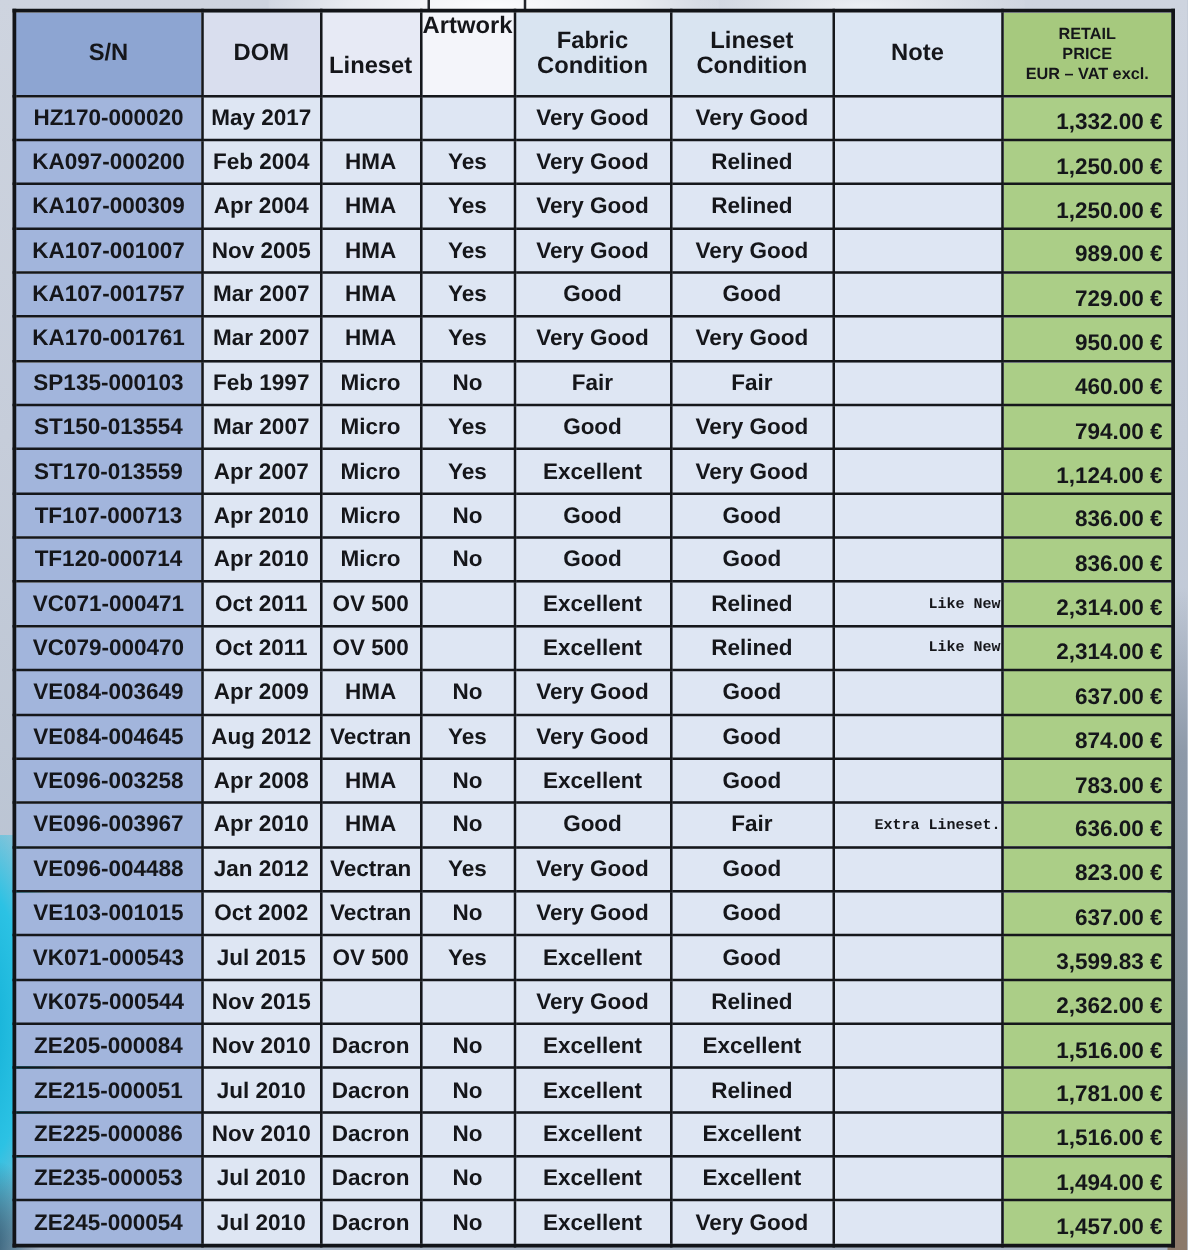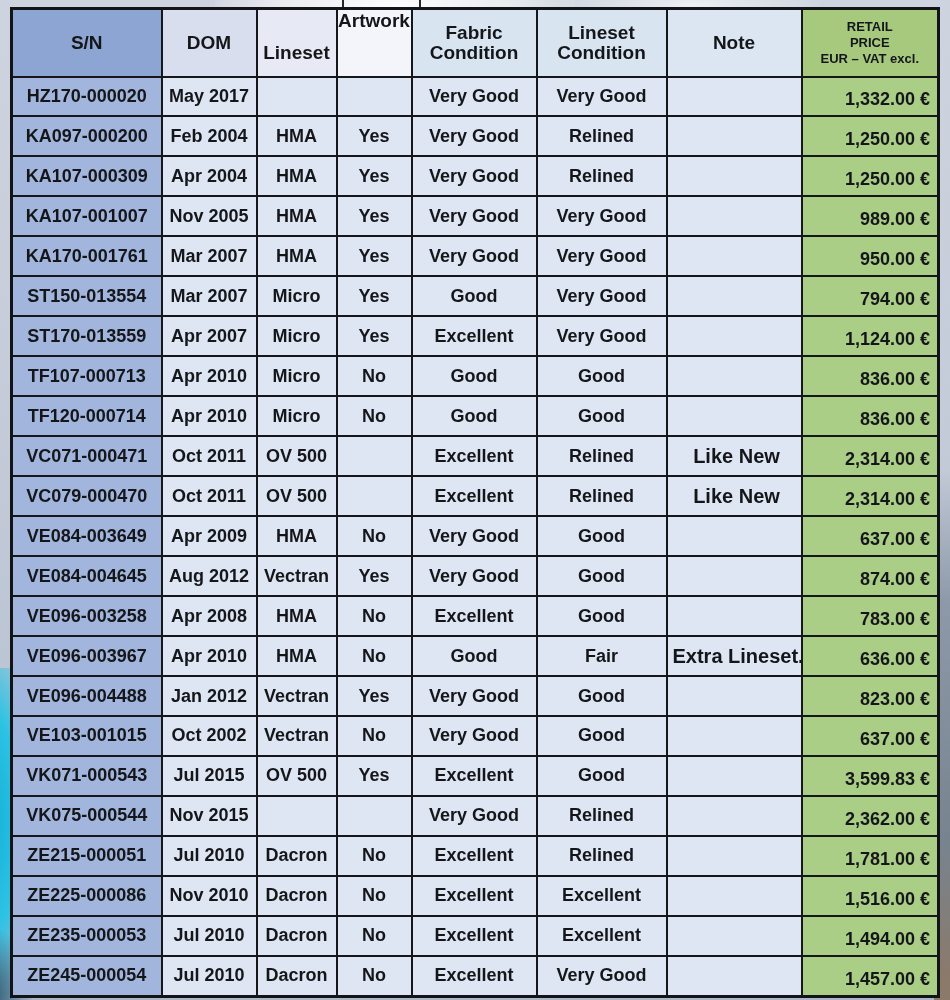--- a/index.html
+++ b/index.html
@@ -50,21 +50,21 @@
   th.h-dom{background:#d9deee;}
   th.h-lineset{background:#e7eaf5;vertical-align:middle;padding-top:20px;}
   th.h-artwork{background:#f4f5fa;vertical-align:top;padding-top:1px;border-top:none;}
   th.h-fabric,th.h-linesetc{background:#d9e4f1;padding:0 8px;}
   th.h-note{background:#dce6f3;}
   th.h-price{background:#a6c97e;font-size:13px;line-height:1.2;}
   th.h-price .pl{display:block;}
 
   td{font-size:18px;background:#dee6f3;}
   td.c-sn{background:#a2b5dc;}
-  td.c-note{text-align:center;padding-left:5px;font-size:20px;}
+  td.c-note{text-align:right;padding-left:5px;font-size:12px;font-family:Liberation Mono, monospace;}
   td.c-retail_price{background:#abce87;text-align:right;padding-right:7px;padding-top:7px;}
 </style>
 </head>
 <body>
 
 <div class="stage">
   <div class="bg-cloud"></div>
   <div class="bg-cloud2"></div>
   <div class="bg-cyan"></div>
   <div class="bg-deep"></div>
@@ -134,28 +134,48 @@
           <td class="c-sn">KA107-001007</td>
           <td class="c-dom">Nov 2005</td>
           <td class="c-lineset">HMA</td>
           <td class="c-artwork">Yes</td>
           <td class="c-fabric_condition">Very Good</td>
           <td class="c-lineset_condition">Very Good</td>
           <td class="c-note"></td>
           <td class="c-retail_price">989.00 €</td>
         </tr>
         <tr>
+          <td class="c-sn">KA107-001757</td>
+          <td class="c-dom">Mar 2007</td>
+          <td class="c-lineset">HMA</td>
+          <td class="c-artwork">Yes</td>
+          <td class="c-fabric_condition">Good</td>
+          <td class="c-lineset_condition">Good</td>
+          <td class="c-note"></td>
+          <td class="c-retail_price">729.00 €</td>
+        </tr>
+        <tr>
           <td class="c-sn">KA170-001761</td>
           <td class="c-dom">Mar 2007</td>
           <td class="c-lineset">HMA</td>
           <td class="c-artwork">Yes</td>
           <td class="c-fabric_condition">Very Good</td>
           <td class="c-lineset_condition">Very Good</td>
           <td class="c-note"></td>
           <td class="c-retail_price">950.00 €</td>
+        </tr>
+        <tr>
+          <td class="c-sn">SP135-000103</td>
+          <td class="c-dom">Feb 1997</td>
+          <td class="c-lineset">Micro</td>
+          <td class="c-artwork">No</td>
+          <td class="c-fabric_condition">Fair</td>
+          <td class="c-lineset_condition">Fair</td>
+          <td class="c-note"></td>
+          <td class="c-retail_price">460.00 €</td>
         </tr>
         <tr>
           <td class="c-sn">ST150-013554</td>
           <td class="c-dom">Mar 2007</td>
           <td class="c-lineset">Micro</td>
           <td class="c-artwork">Yes</td>
           <td class="c-fabric_condition">Good</td>
           <td class="c-lineset_condition">Very Good</td>
           <td class="c-note"></td>
           <td class="c-retail_price">794.00 €</td>
@@ -284,20 +304,30 @@
           <td class="c-sn">VK075-000544</td>
           <td class="c-dom">Nov 2015</td>
           <td class="c-lineset"></td>
           <td class="c-artwork"></td>
           <td class="c-fabric_condition">Very Good</td>
           <td class="c-lineset_condition">Relined</td>
           <td class="c-note"></td>
           <td class="c-retail_price">2,362.00 €</td>
         </tr>
         <tr>
+          <td class="c-sn">ZE205-000084</td>
+          <td class="c-dom">Nov 2010</td>
+          <td class="c-lineset">Dacron</td>
+          <td class="c-artwork">No</td>
+          <td class="c-fabric_condition">Excellent</td>
+          <td class="c-lineset_condition">Excellent</td>
+          <td class="c-note"></td>
+          <td class="c-retail_price">1,516.00 €</td>
+        </tr>
+        <tr>
           <td class="c-sn">ZE215-000051</td>
           <td class="c-dom">Jul 2010</td>
           <td class="c-lineset">Dacron</td>
           <td class="c-artwork">No</td>
           <td class="c-fabric_condition">Excellent</td>
           <td class="c-lineset_condition">Relined</td>
           <td class="c-note"></td>
           <td class="c-retail_price">1,781.00 €</td>
         </tr>
         <tr>

